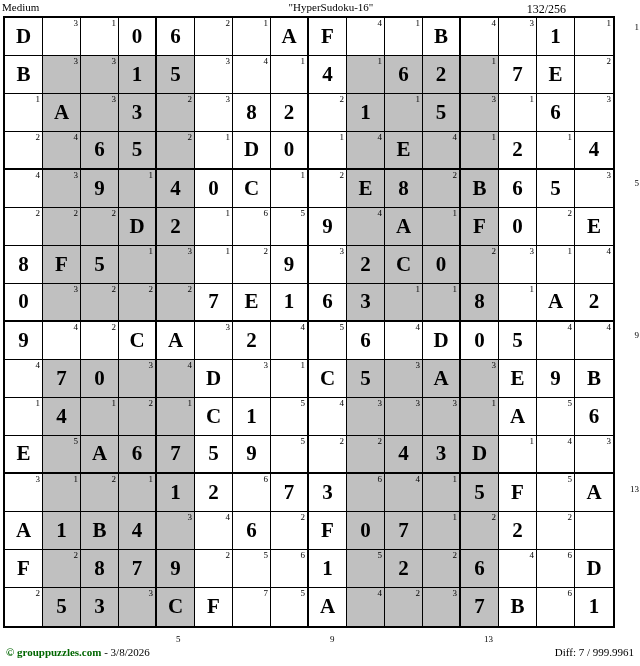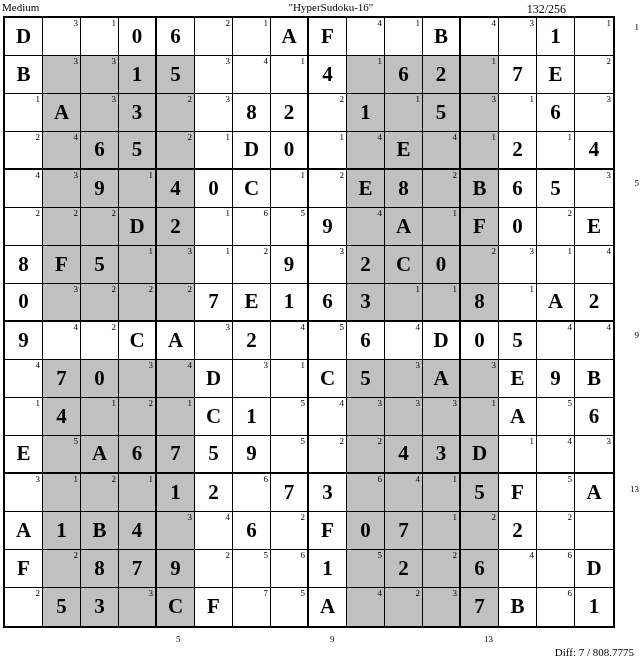--- a/index.html
+++ b/index.html
@@ -853,14 +853,18 @@
 
 <div class="mark mk-r1">1</div>
 <div class="mark mk-r5">5</div>
 <div class="mark mk-r9">9</div>
 <div class="mark mk-r13">13</div>
 <div class="mark mk-c5">5</div>
 <div class="mark mk-c9">9</div>
 <div class="mark mk-c13">13</div>
 
 <div class="footer">
-  <div class="fr">Diff: 7 / 808.7775</div>
+  <div class="fl">
+    <span class="g">© grouppuzzles.com</span>
+    <span>- 3/8/2026</span>
+  </div>
+  <div class="fr">Diff: 7 / 999.9961</div>
 </div>
 
 </body></html>

